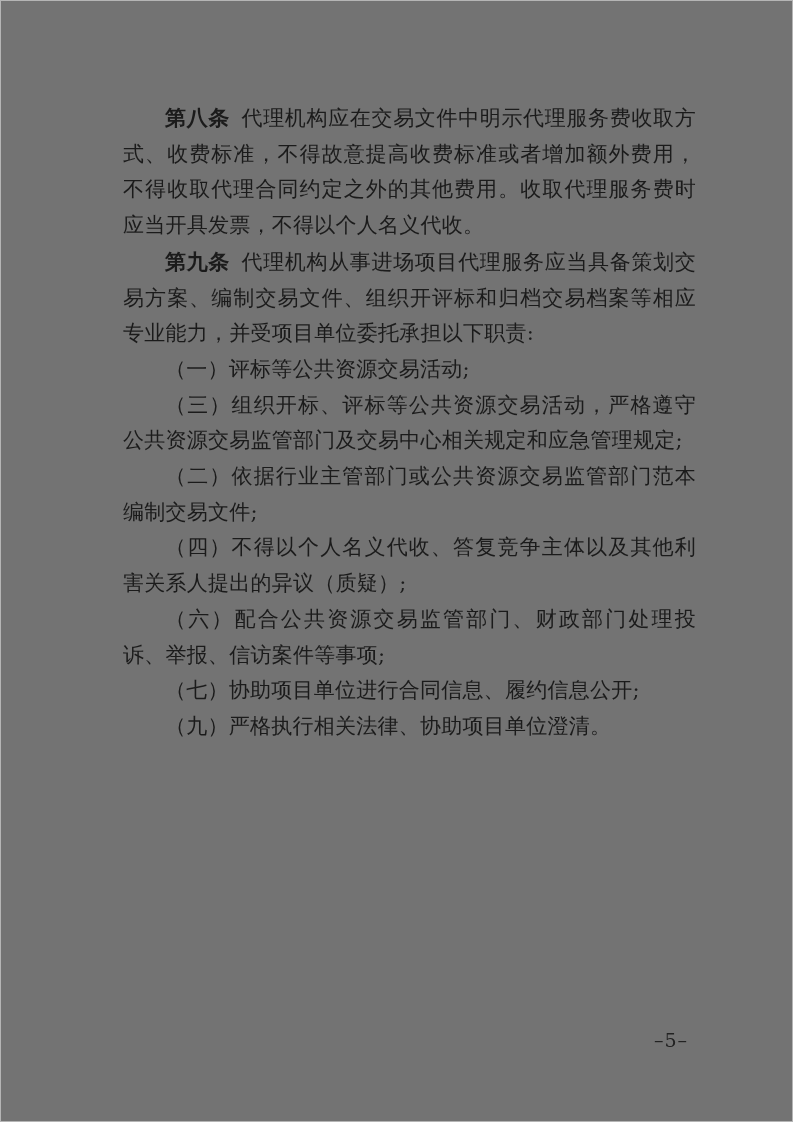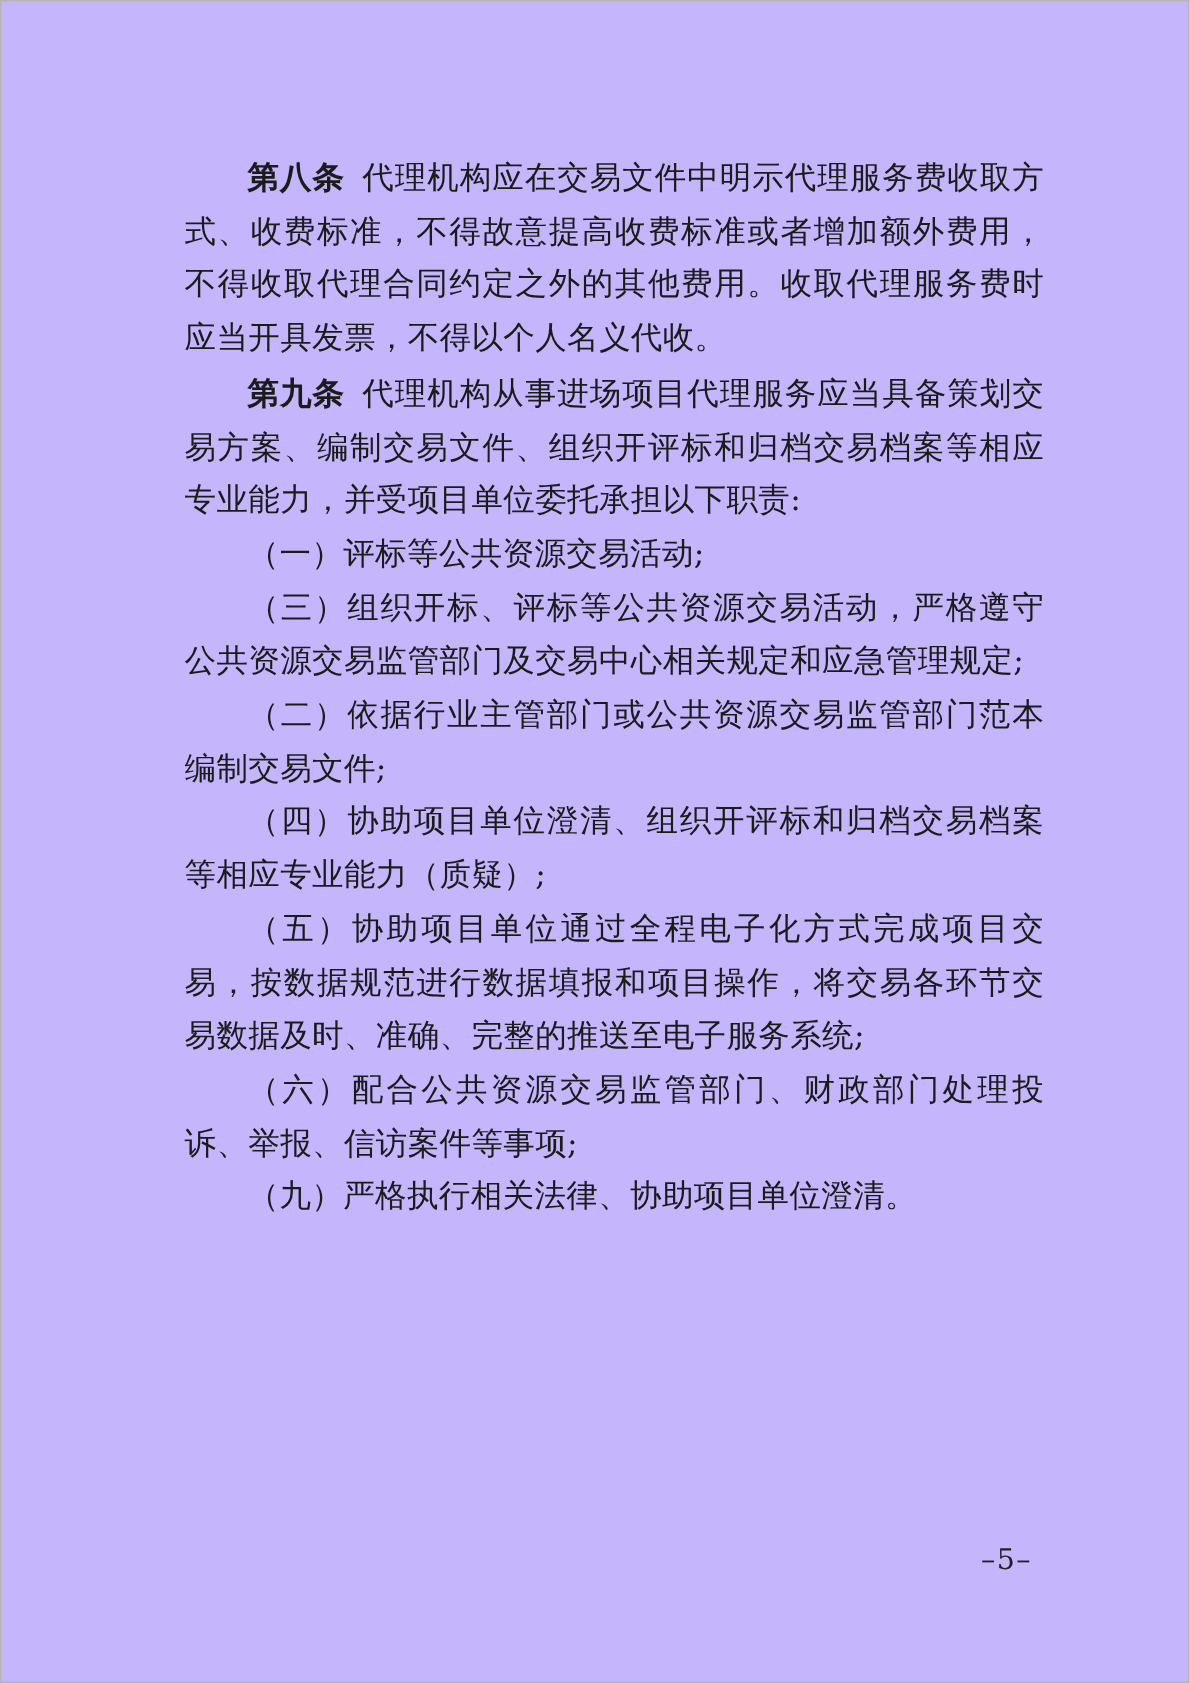--- a/index.html
+++ b/index.html
@@ -5,21 +5,21 @@
   html, body {
     margin: 0;
     padding: 0;
     background: #e9e9e9;
   }
   .page {
     position: relative;
     width: 793px;
     height: 1122px;
     margin: 0;
-    background: #c4b5fd;
+    background: #737373;
     border: 1px solid #b5b5b5;
     box-sizing: border-box;
     overflow: hidden;
     font-family: "DejaVu Serif", "Liberation Serif", serif;
   }
   .content {
     position: absolute;
     left: 122px;
     top: 99px;
     width: 573px;
@@ -59,26 +59,26 @@
     <p><strong class="lead">第八条</strong><span>代理机构应在交易文件中明示代理服务费收取方式、收费标准，不得故意提高收费标准或者增加额外费用，不得收取代理合同约定之外的其他费用。收取代理服务费时应当开具发票，不得以个人名义代收。</span></p>
 
     <p><strong class="lead">第九条</strong><span>代理机构从事进场项目代理服务应当具备策划交易方案、编制交易文件、组织开评标和归档交易档案等相应专业能力，并受项目单位委托承担以下职责:</span></p>
 
     <p><span>（一）评标等公共资源交易活动;</span></p>
 
     <p><span>（三）组织开标、评标等公共资源交易活动，严格遵守公共资源交易监管部门及交易中心相关规定和应急管理规定;</span></p>
 
     <p><span>（二）依据行业主管部门或公共资源交易监管部门范本编制交易文件;</span></p>
 
-    <p><span>（四）协助项目单位澄清、组织开评标和归档交易档案等相应专业能力（质疑）;</span></p>
+    <p><span>（四）不得以个人名义代收、答复竞争主体以及其他利害关系人提出的异议（质疑）;</span></p>
 
-    <p><span>（五）协助项目单位通过全程电子化方式完成项目交易，按数据规范进行数据填报和项目操作，将交易各环节交易数据及时、准确、完整的推送至电子服务系统;</span></p>
 
     <p><span>（六）配合公共资源交易监管部门、财政部门处理投诉、举报、信访案件等事项;</span></p>
 
+    <p><span>（七）协助项目单位进行合同信息、履约信息公开;</span></p>
 
 
     <p><span>（九）严格执行相关法律、协助项目单位澄清。</span></p>
 
 
   </div>
 
   <div class="page-number">–5–</div>
 </div>
 

